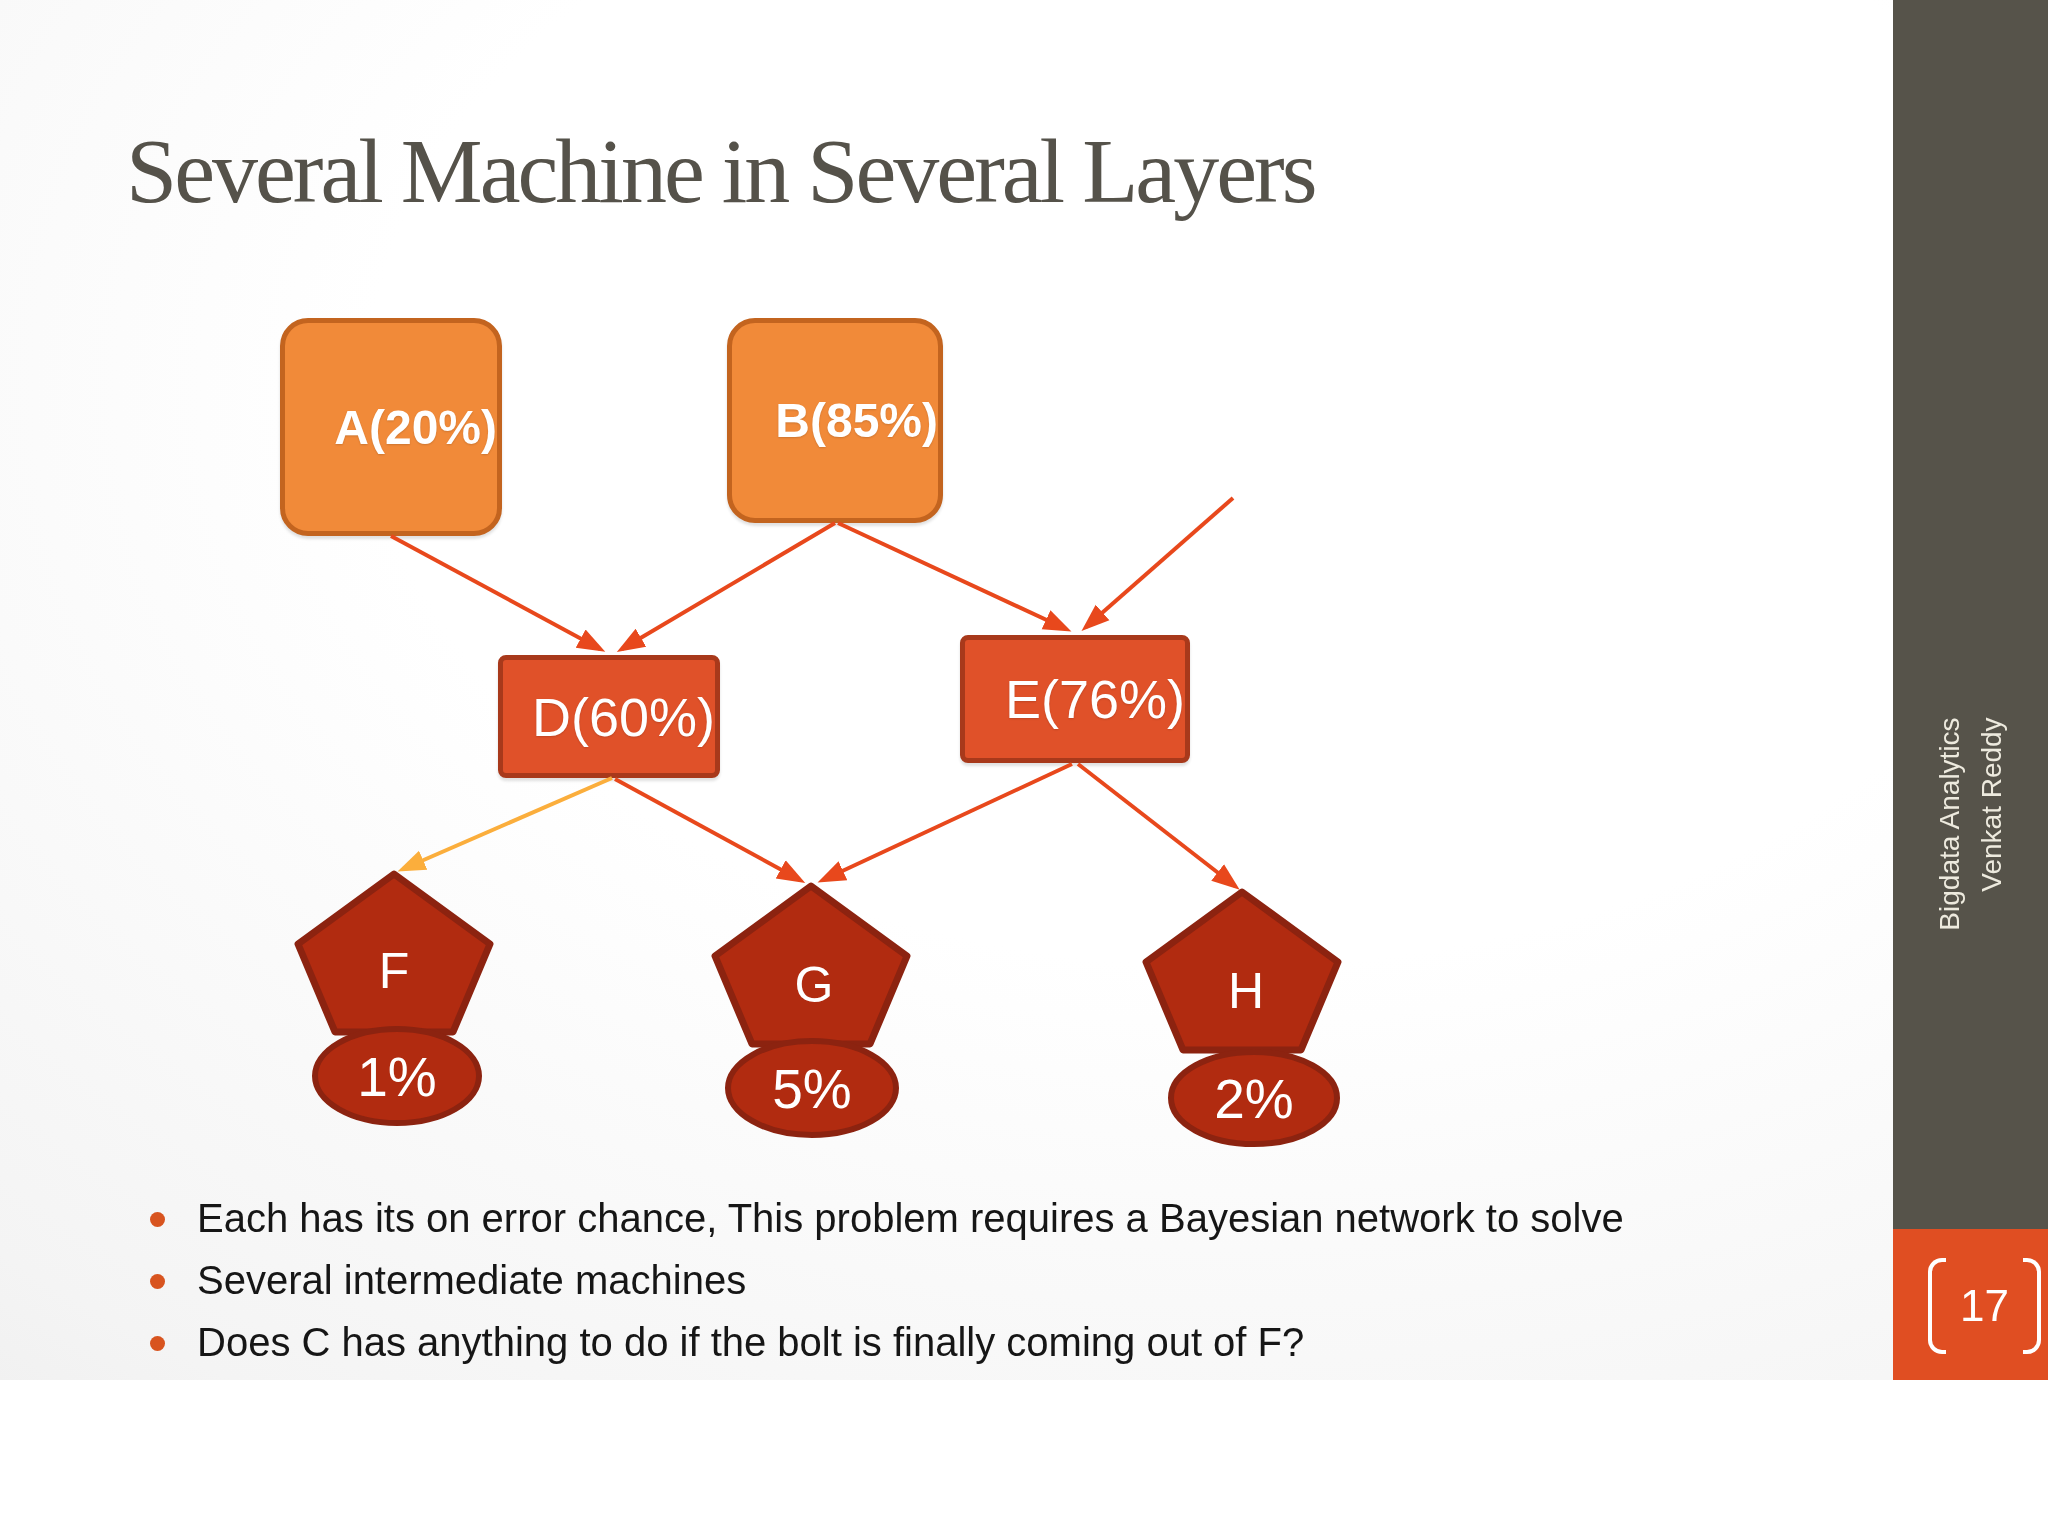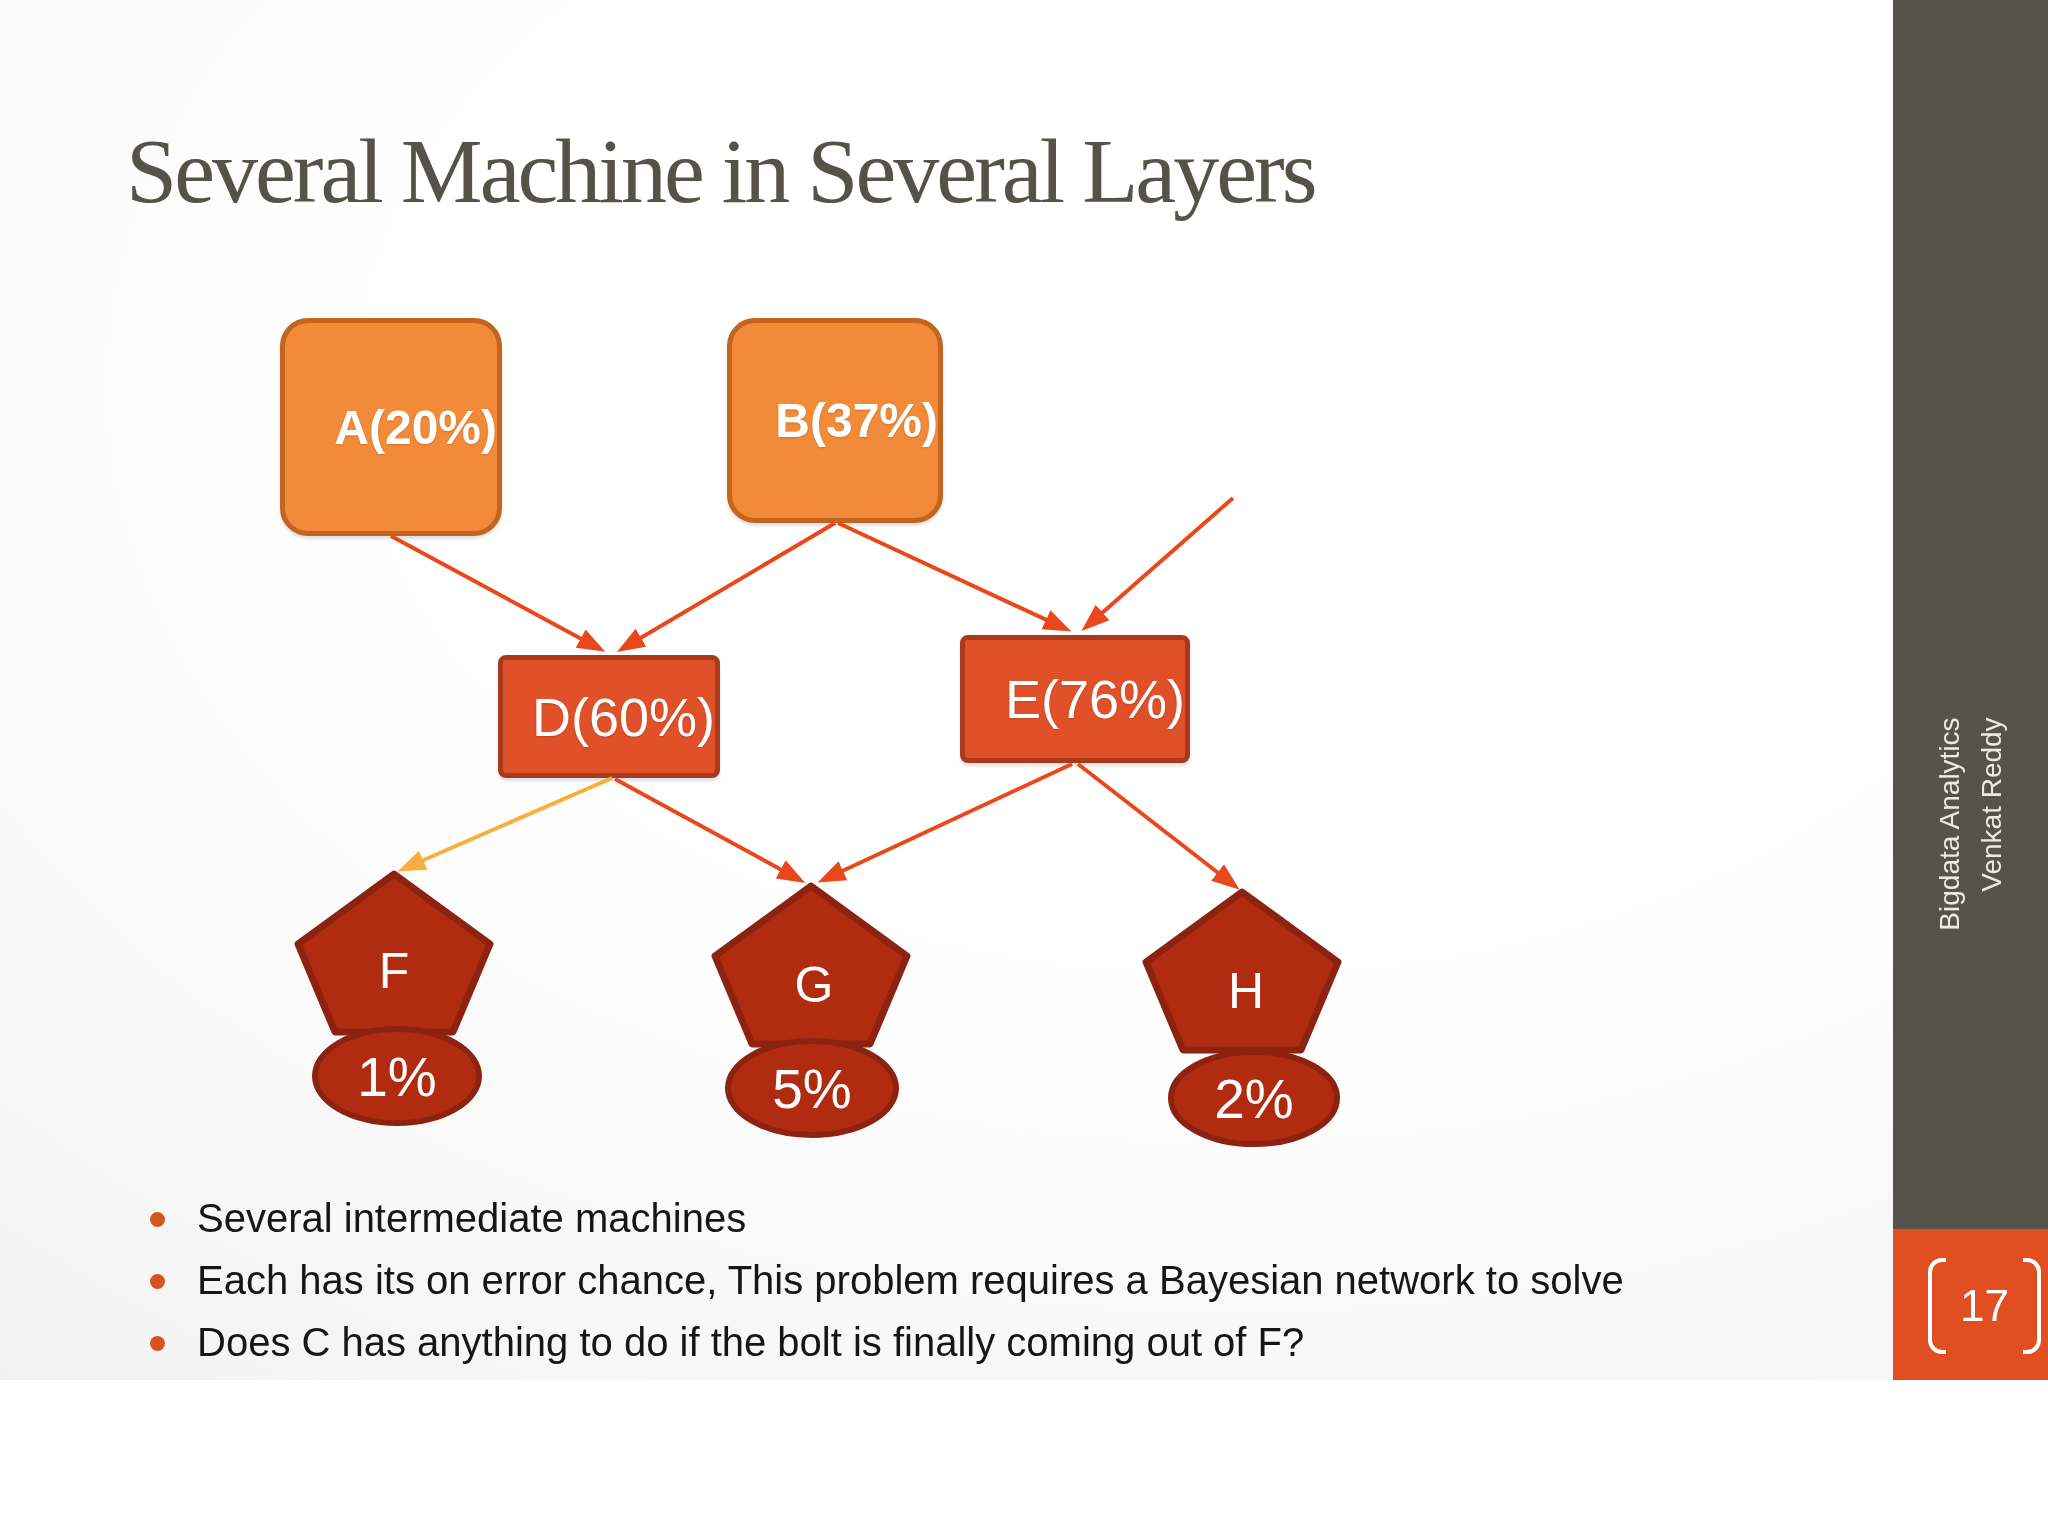--- a/index.html
+++ b/index.html
@@ -127,21 +127,21 @@
 <body>
 
 <div class="slide">
 
   <h1 class="title">Several Machine in Several Layers</h1>
 
   <div class="node input" id="node-a">
     <span>A(20%)</span>
   </div>
   <div class="node input" id="node-b">
-    <span>B(37%)</span>
+    <span>B(85%)</span>
   </div>
 
   <div class="node mid" id="node-d">
     <span>D(60%)</span>
   </div>
   <div class="node mid" id="node-e">
     <span>E(76%)</span>
   </div>
 
   <svg class="diagram-svg" width="2048" height="1536" viewBox="0 0 2048 1536">
@@ -176,25 +176,25 @@
     <text class="sletter" x="1246" y="1008">H</text>
 
     <text class="serr" x="397" y="1096">1%</text>
     <text class="serr" x="812" y="1108">5%</text>
     <text class="serr" x="1254" y="1118">2%</text>
   </svg>
 
   <div class="bullets">
     <div class="bullet-item">
       <span class="dot"></span>
-      <span class="btext">Several intermediate machines</span>
+      <span class="btext">Each has its on error chance, This problem requires a Bayesian network to solve</span>
     </div>
     <div class="bullet-item">
       <span class="dot"></span>
-      <span class="btext">Each has its on error chance, This problem requires a Bayesian network to solve</span>
+      <span class="btext">Several intermediate machines</span>
     </div>
     <div class="bullet-item">
       <span class="dot"></span>
       <span class="btext">Does C has anything to do if the bolt is finally coming out of F?</span>
     </div>
   </div>
 
   <div class="sidebar">
     <div class="vtext-wrap">
       <div class="vtext">

